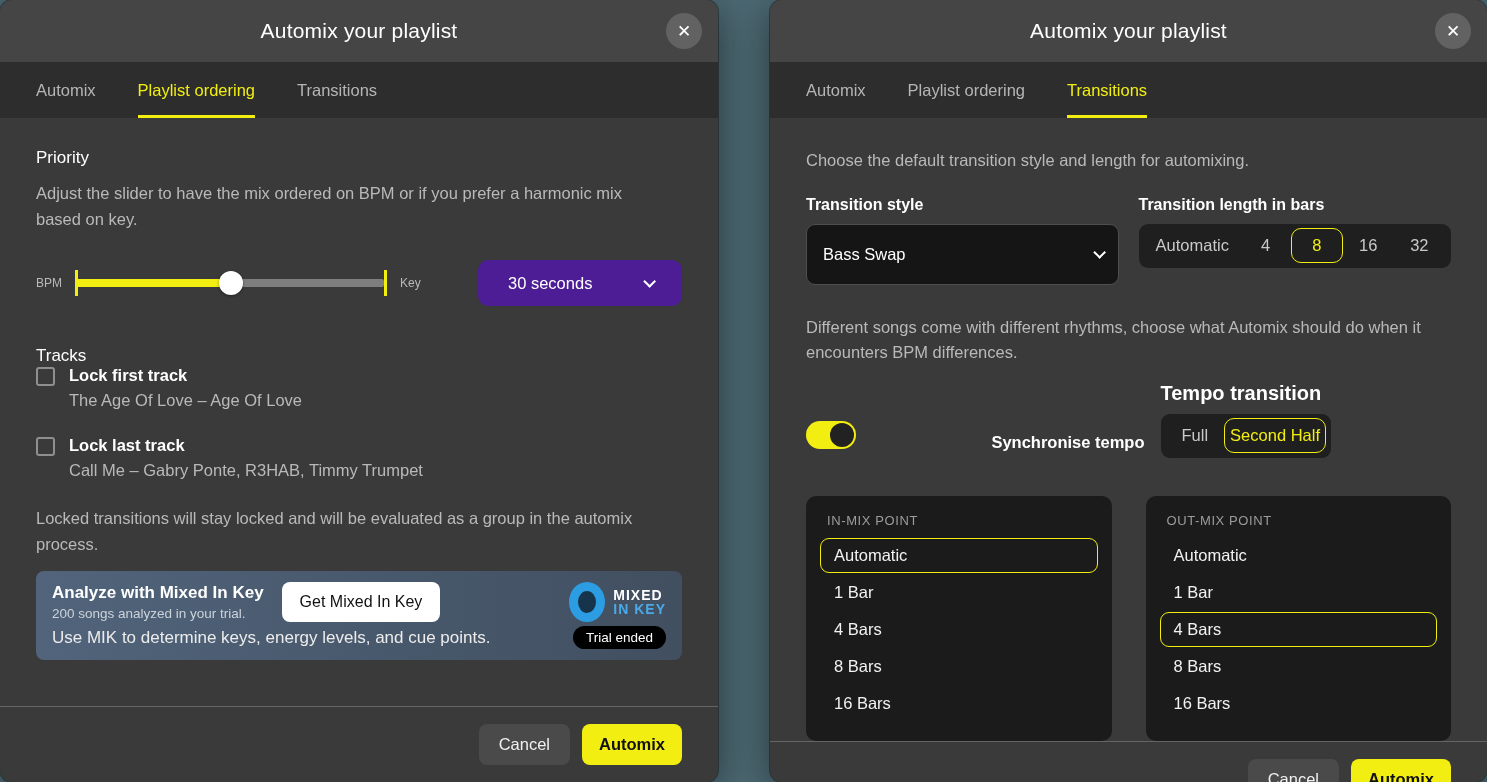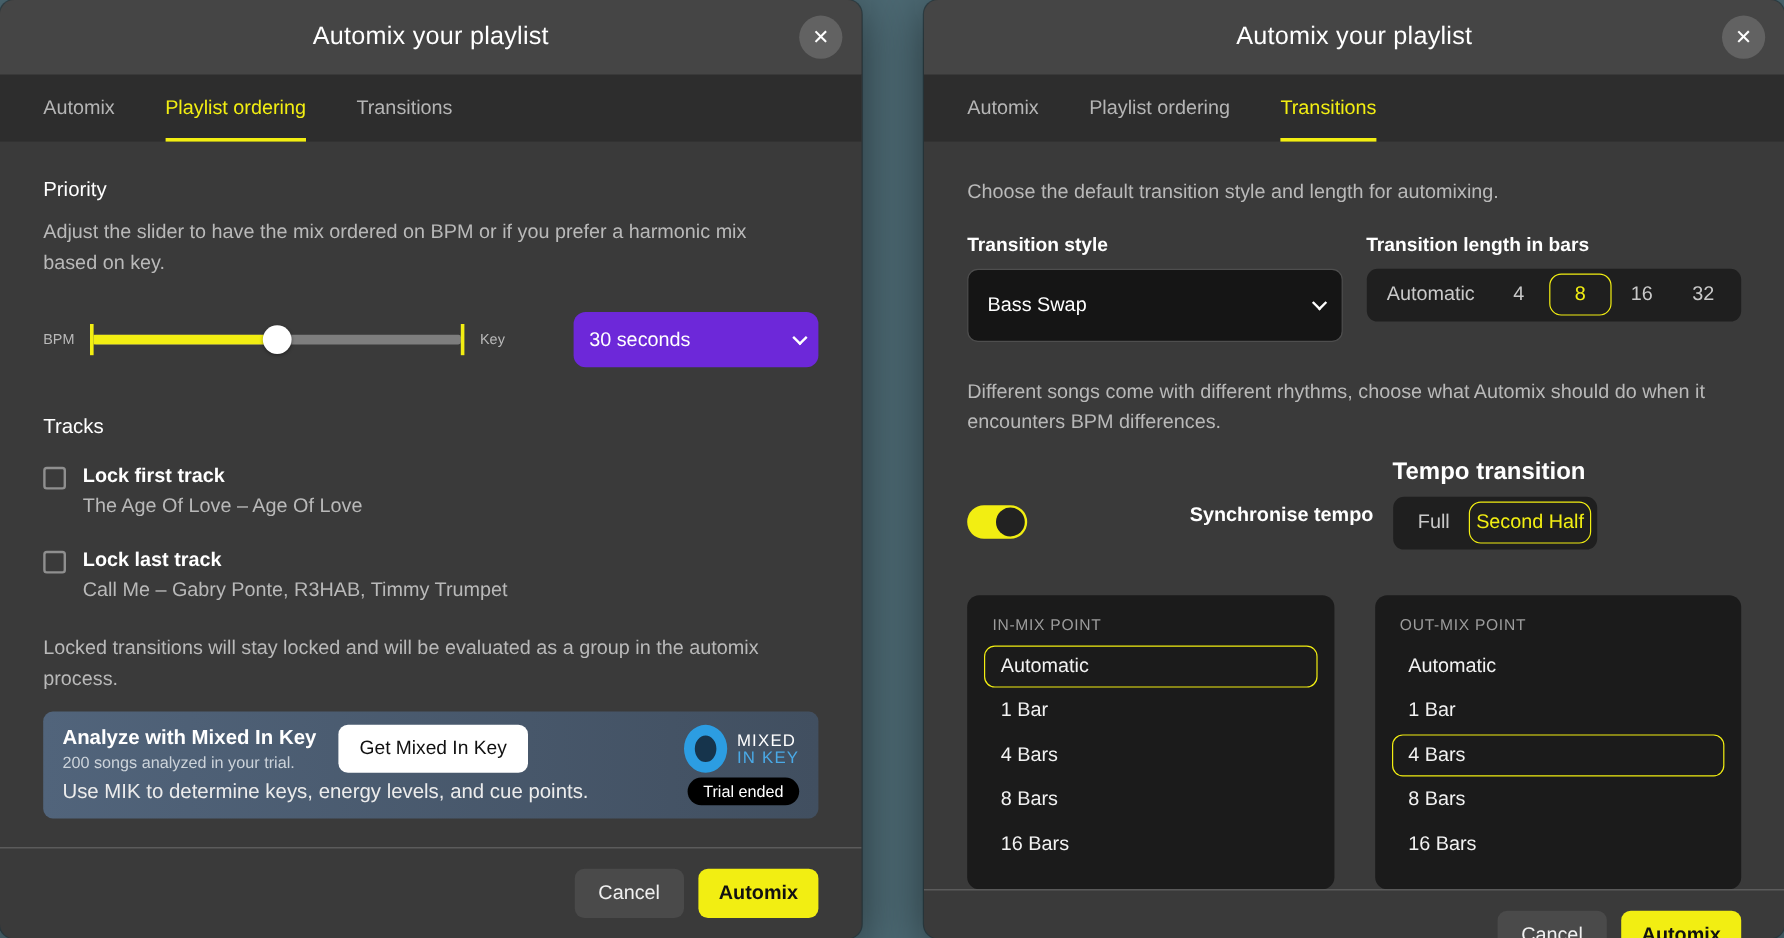--- a/index.html
+++ b/index.html
@@ -67,22 +67,22 @@
     background:#7e7e7e; border-radius:2px;
   }
   .slider .fill { position:absolute; left:3px; width:50%; top:50%; height:8px; transform:translateY(-50%); background:#f2ee12; }
   .slider .thumb {
     position:absolute; left:calc(50% - 12px); top:2px;
     width:24px; height:24px; background:#fff; border-radius:50%;
     box-shadow:0 1px 3px rgba(0,0,0,.4); cursor:grab;
   }
   .dropdown {
     margin-left:auto; width:204px; height:46px;
-    background:#6d28d9; border-radius:10px;
-    display:flex; align-items:center; padding:0 13px;
+    background:#4c1d95; border-radius:10px;
+    display:flex; align-items:center; padding:0 30px;
     color:#fff; font-size:16.5px; cursor:pointer;
   }
   .chevron {
     margin-left:auto; width:9px; height:9px;
     border-right:2px solid #fff; border-bottom:2px solid #fff;
     transform:rotate(45deg) translateY(-3px);
   }
 
   
   .check-row { display:flex; gap:14px; align-items:flex-start; cursor:pointer; }
@@ -107,22 +107,22 @@
     border:none; border-radius:8px; padding:11px 18px; cursor:pointer;
     font-family:inherit;
   }
   .mik-logo { margin-left:auto; display:flex; align-items:center; gap:8px; }
   .mik-ring {
     width:36px; height:40px; border-radius:50%;
     border:9px solid #2c9de2;
     background:#16344c;
   }
   .mik-wordmark { display:flex; flex-direction:column; line-height:1.05; }
-  .mik-word1 { color:#fff; font-weight:normal; font-size:14px; letter-spacing:1px; }
-  .mik-word2 { color:#4aa9e6; font-weight:normal; font-size:14px; letter-spacing:1px; }
+  .mik-word1 { color:#fff; font-weight:bold; font-size:14px; letter-spacing:1px; }
+  .mik-word2 { color:#4aa9e6; font-weight:bold; font-size:14px; letter-spacing:1px; }
   .mik-row2 { display:flex; align-items:center; margin-top:4px; }
   .mik-desc { color:#ececec; font-size:17px; }
   .trial-badge {
     margin-left:auto; background:#000; color:#fff; font-size:13.5px;
     border-radius:12px; padding:4px 13px;
   }
 
   
   .dlg-footer {
     flex:none; border-top:1px solid #646464;
@@ -162,42 +162,42 @@
   .toggle {
     width:50px; height:28px; border-radius:14px; background:#f2ee12;
     position:relative; cursor:pointer; margin-bottom:9px;
   }
   .toggle .knob {
     position:absolute; right:2px; top:2px; width:24px; height:24px;
     border-radius:50%; background:#222;
   }
   .sync-label {
     margin-left:auto; color:#fff; font-size:16.5px; font-weight:bold;
-    margin-right:16px; margin-bottom:19px;
+    margin-right:16px; margin-bottom:6px;
   }
   .tempo-col { margin-right:120px; }
   .tempo-label { color:#fff; font-size:20px; font-weight:bold; margin-bottom:9px; }
 
   .cards-row { display:flex; gap:34px; margin-top:38px; }
   .mix-card {
     flex:1; background:#1b1b1b; border-radius:10px;
     padding:17px 14px 18px 14px;
   }
   .mix-heading {
     color:#9c9c9c; font-size:13px; letter-spacing:.6px;
     margin:0 0 10px 7px;
   }
   .mix-option {
     color:#f2f2f2; font-size:16.5px; padding:7px 13px; margin-bottom:2px;
     border:1.5px solid transparent; border-radius:9px; cursor:pointer;
   }
   .mix-option.selected { border-color:#f2ee12; }
 
   .mt30 { margin-top:30px; } .mt40 { margin-top:40px; }
-  .mt26 { margin-top:26px; } .mt22 { margin-top:22px; }
+  .mt26 { margin-top:26px; } .mt22 { }
   .mw620 { max-width:625px; }
 </style>
 </head>
 <body>
 
 <div class="dialog">
   <div class="dlg-header">
     <div class="dlg-title">Automix your playlist</div>
     <div class="close-btn">✕</div>
   </div>

